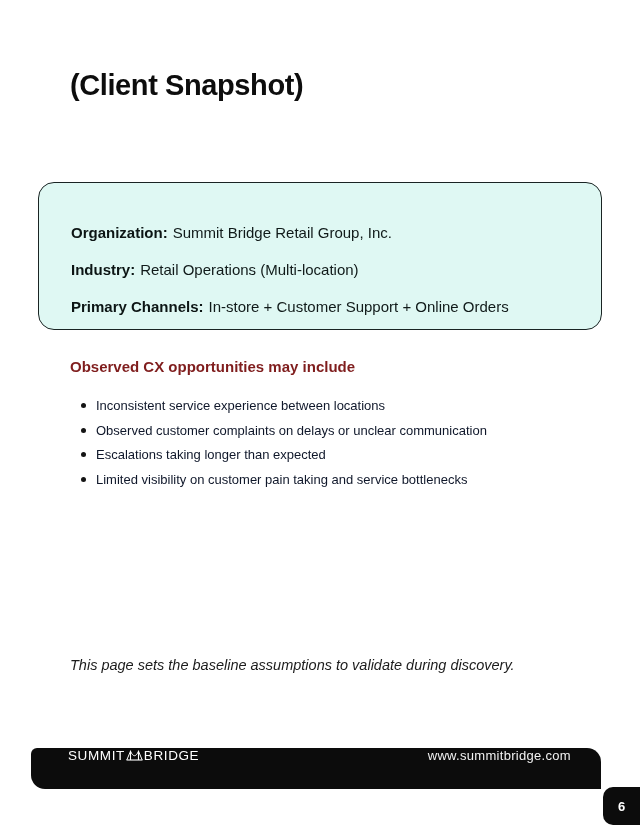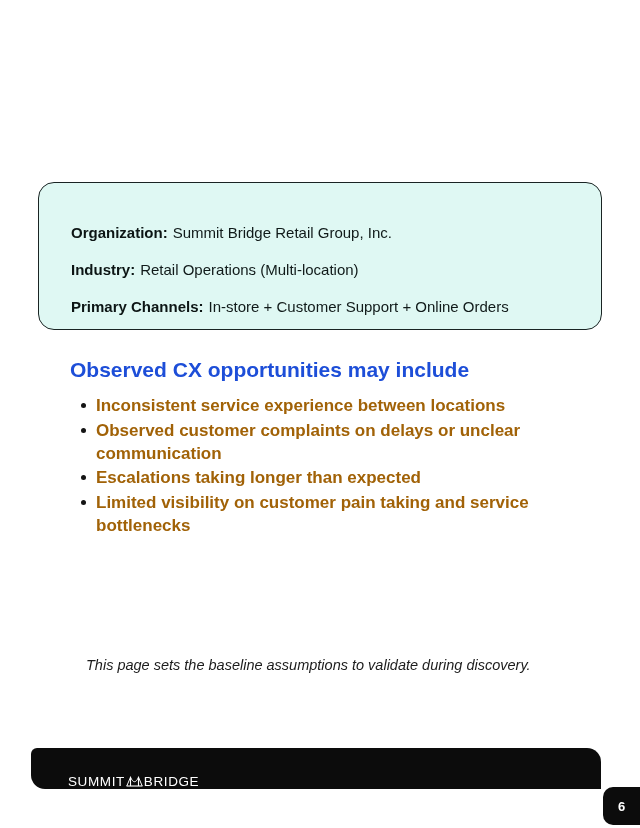--- a/index.html
+++ b/index.html
@@ -44,68 +44,67 @@
   }
   .field .label {
     font-weight: 700;
     padding-right: 5px;
     color: #0c1514;
   }
 
   .section-heading {
     position: absolute;
     left: 70px; top: 358px;
-    font-size: 21px;
+    font-size: 15px;
     font-weight: 700;
-    color: #1d4ed8;
+    color: #7f1d1d;
   }
 
   .bullet-list {
     position: absolute;
     left: 70px; top: 394px;
     width: 470px;
     margin: 0; padding: 0;
     list-style: none;
   }
   .bullet-list li {
     position: relative;
     max-width: 440px;
     padding-left: 26px;
-    font-size: 17px;
+    font-size: 13px;
     line-height: 23px;
     margin-bottom: 1.5px;
-    color: #a16207;
-    font-weight: bold;
+    color: #0f172a;
   }
   .bullet-list li::before {
     content: "";
     position: absolute;
     left: 11px; top: 9px;
     width: 5px; height: 5px;
     border-radius: 50%;
     background: #141414;
   }
 
   .note-text {
     position: absolute;
-    left: 86px; top: 657px;
+    left: 70px; top: 657px;
     font-size: 14.5px;
     font-style: italic;
     color: #1c1c1c;
   }
 
   .footer-bar {
     position: absolute;
     left: 31px; top: 748px;
     width: 570px; height: 41px;
     box-sizing: border-box;
     background: #0c0c0c;
     border-radius: 6px 14px 0 14px;
     display: flex;
-    align-items: flex-end;
+    align-items: flex-start;
     justify-content: space-between;
     padding: 0 30px 0 37px;
   }
   .brand-logo {
     display: flex;
     align-items: center;
     color: #ffffff;
     font-size: 13.5px;
     letter-spacing: 0.6px;
     font-weight: 400;
@@ -131,20 +130,21 @@
     justify-content: center;
     color: #ffffff;
     font-size: 13px;
     font-weight: 700;
   }
 </style>
 </head>
 <body>
 
 <div class="page-title">
+  <div>(Client Snapshot)</div>
 </div>
 
 <div class="snapshot-card">
   <div class="field">
     <span class="label">Organization:</span><span>Summit Bridge Retail Group, Inc.</span>
   </div>
   <div class="field">
     <span class="label">Industry:</span><span>Retail Operations (Multi-location)</span>
   </div>
   <div class="field">
@@ -171,17 +171,18 @@
         <path d="M0.5 11 H16.5" stroke="#ffffff" stroke-width="1.1"></path>
         <path d="M4.5 1.5 V11" stroke="#ffffff" stroke-width="1.1"></path>
         <path d="M12.5 1.5 V11" stroke="#ffffff" stroke-width="1.1"></path>
         <path d="M4.5 2.2 C 7 8.2, 10 8.2, 12.5 2.2" stroke="#ffffff" stroke-width="1"></path>
         <path d="M4.5 2.2 L0.8 11" stroke="#ffffff" stroke-width="1"></path>
         <path d="M12.5 2.2 L16.2 11" stroke="#ffffff" stroke-width="1"></path>
       </svg>
     </span>
     <span>BRIDGE</span>
   </div>
+  <span class="website-link">www.summitbridge.com</span>
 </div>
 
 <div class="page-number-badge">
   <span>6</span>
 </div>
 
 </body></html>

